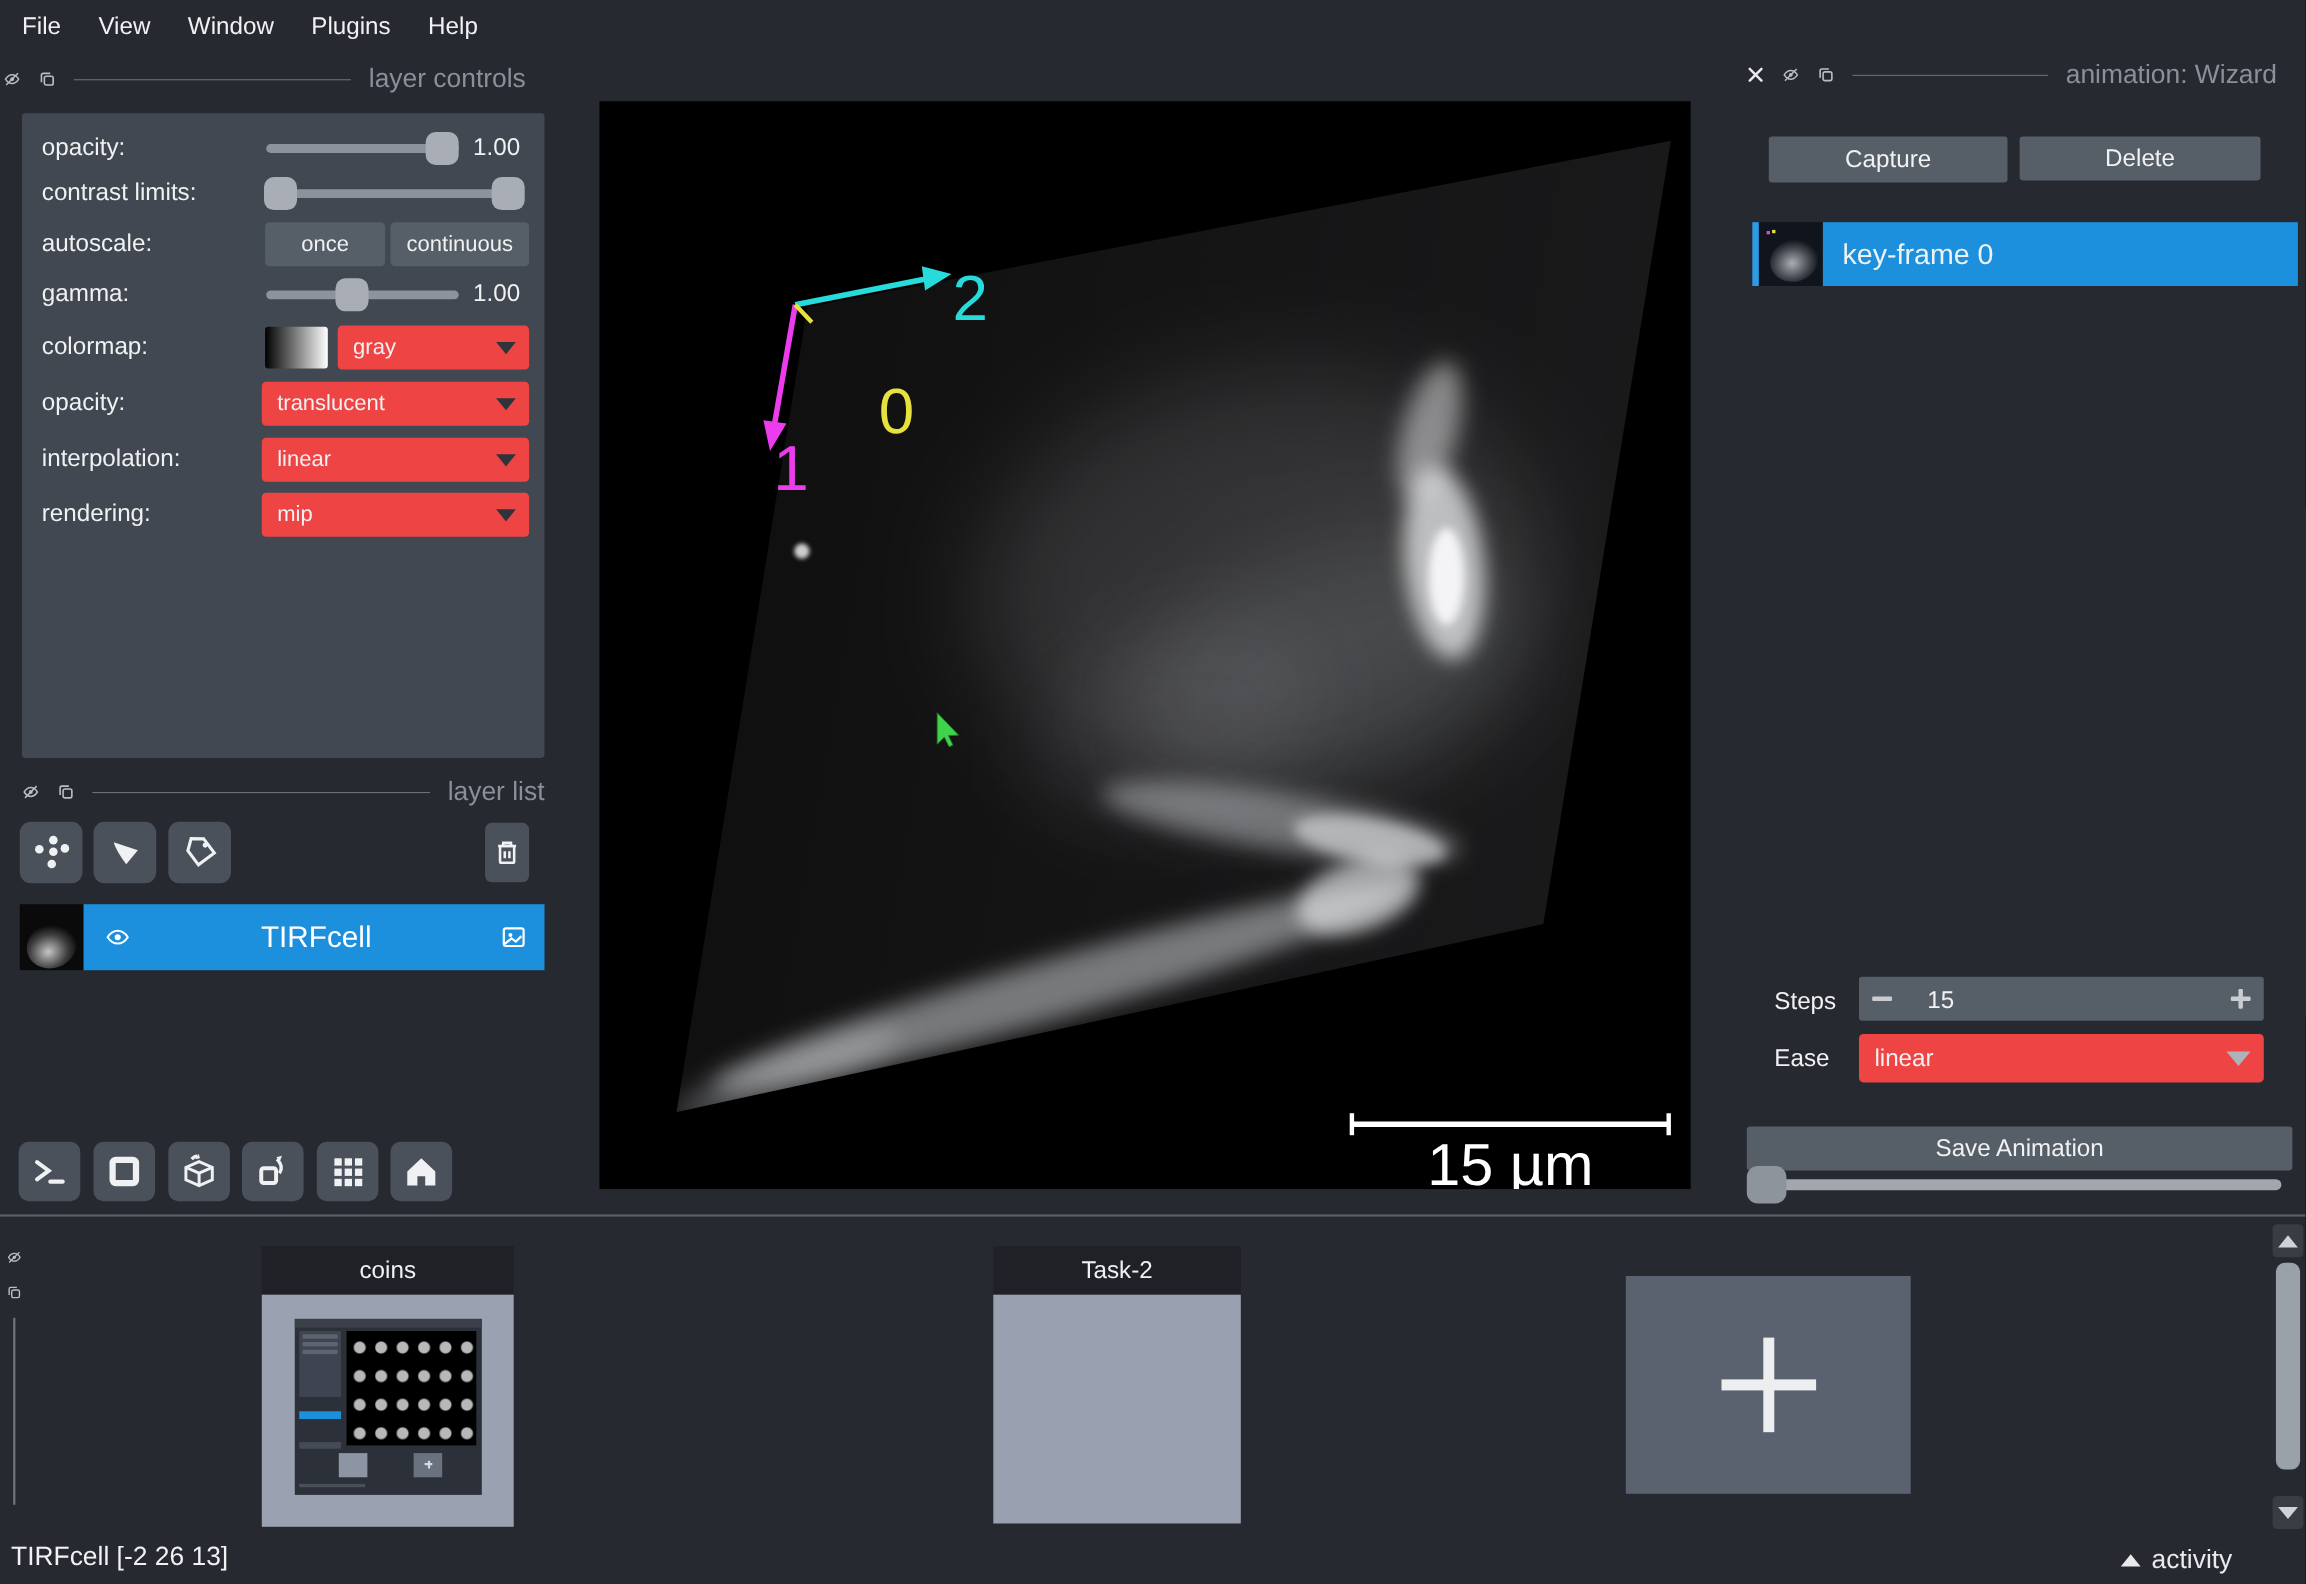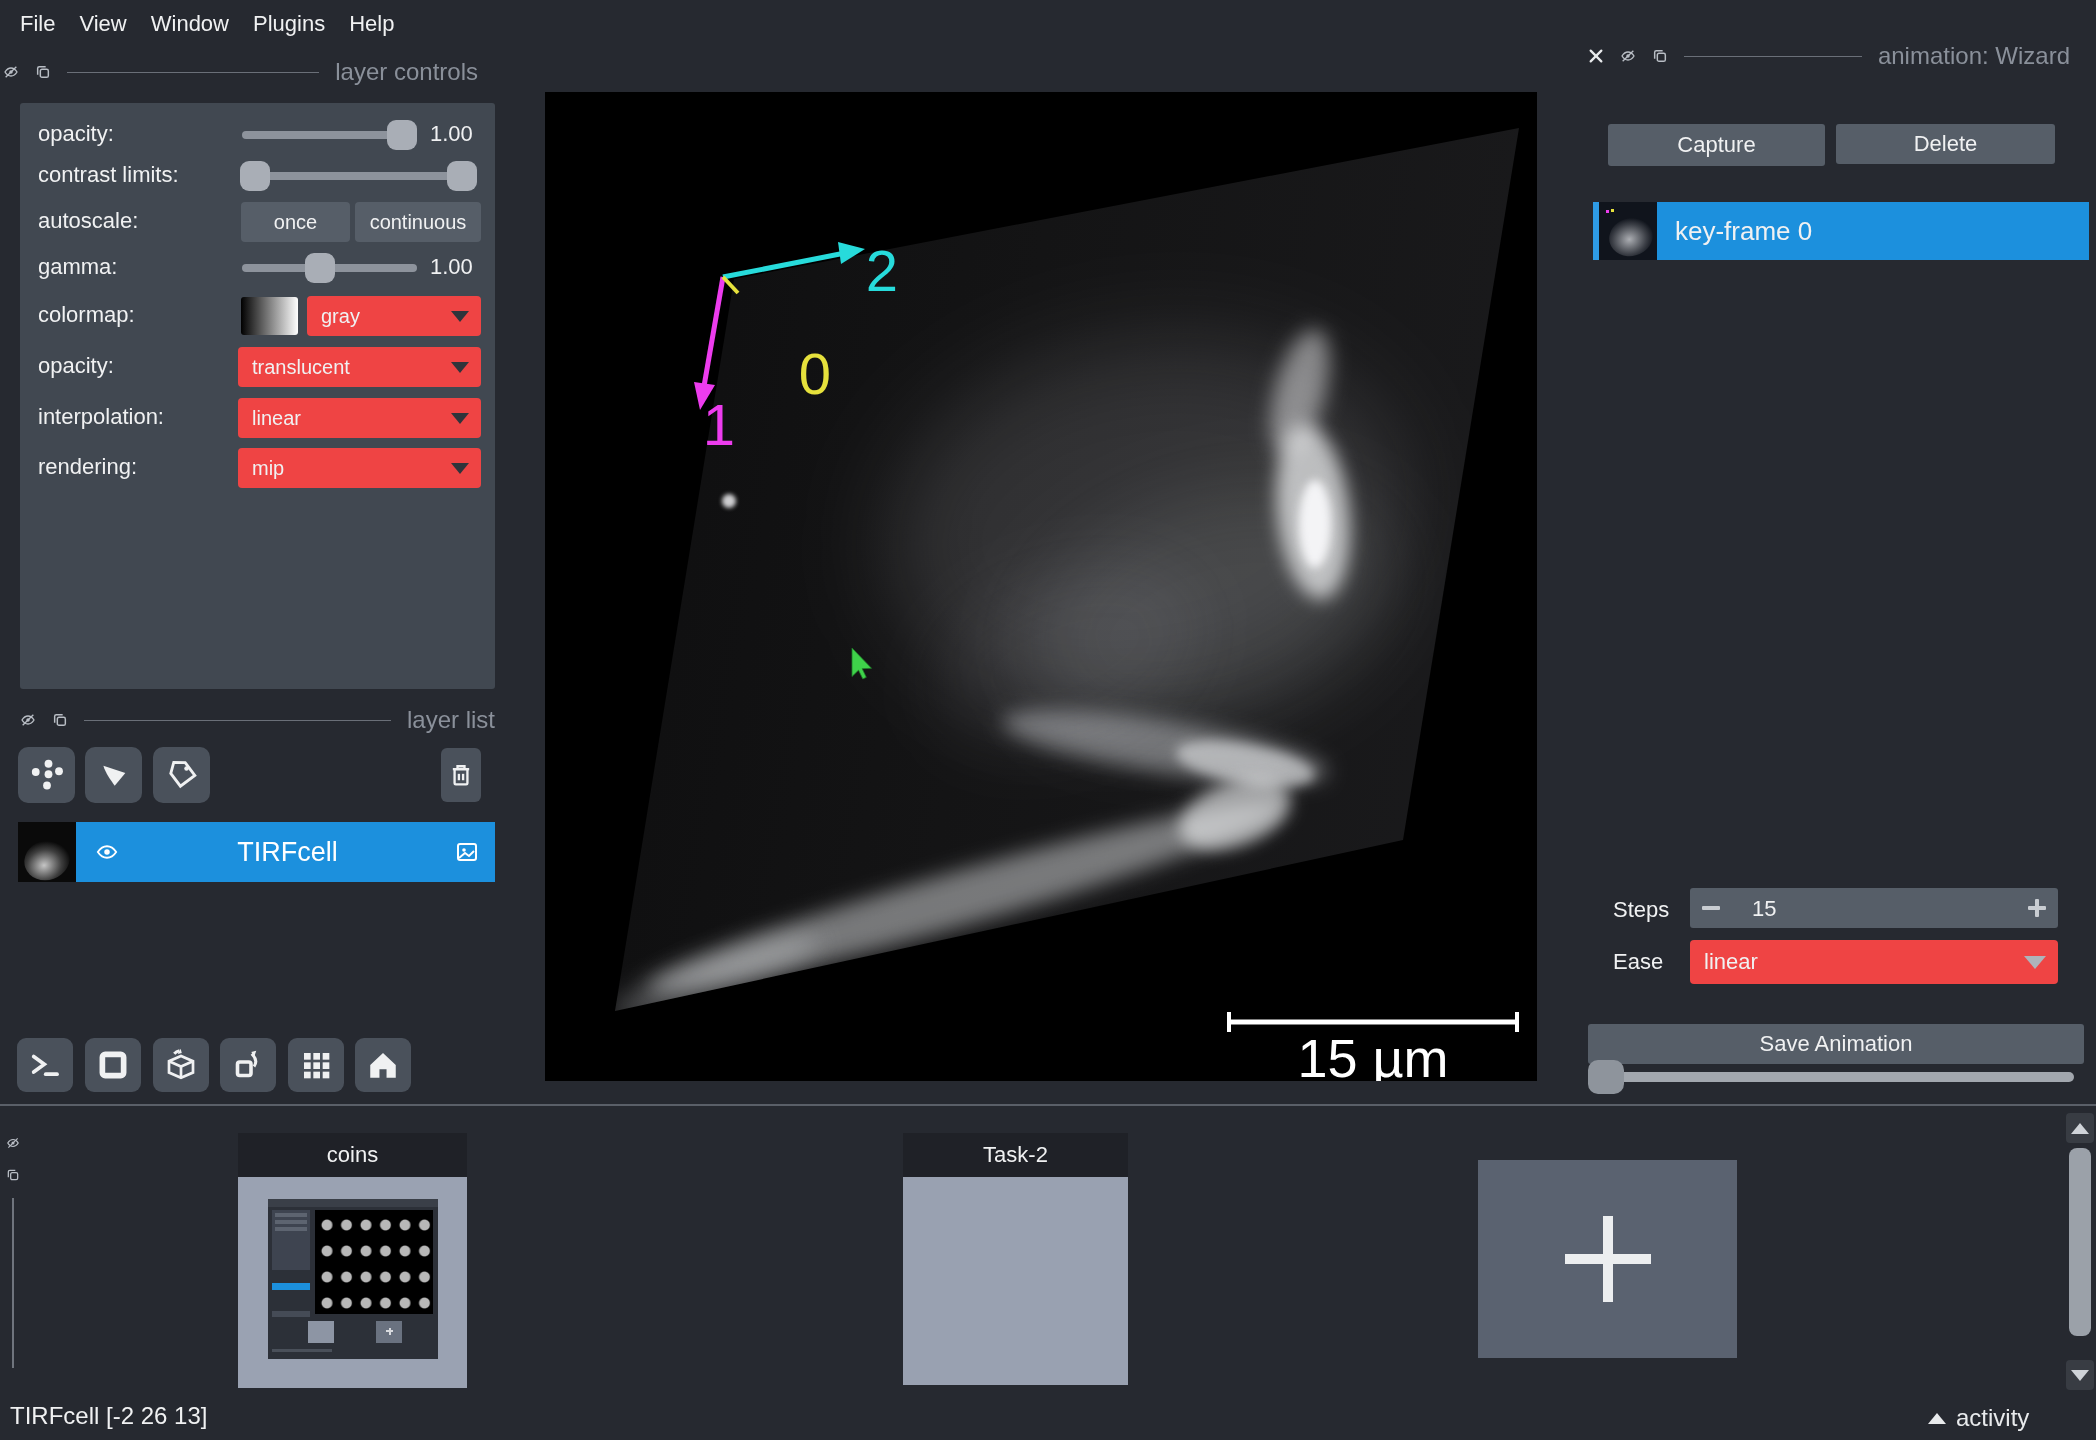--- a/index.html
+++ b/index.html
@@ -1,20 +1,20 @@
 <!DOCTYPE html>
 <html><head>
 <meta charset="utf-8">
 <style>
   html,body{margin:0;padding:0;background:#16181d;}
   .root{position:relative;width:2096px;height:1440px;background:#262930;overflow:hidden;
         font-family:"Liberation Sans",sans-serif;color:#f0f1f2;}
   .abs{position:absolute;}
   
-  .menubar{left:0;top:0;width:100%;height:48px;display:flex;align-items:center;gap:24px;
+  .menubar{left:0;top:0;width:100%;height:48px;display:flex;align-items:center;gap:34px;
            padding-left:20px;box-sizing:border-box;font-size:22px;}
   .menu-item{cursor:default;}
   
   .dock-header{display:flex;align-items:center;gap:16px;height:32px;}
   .dock-header .hline{flex:1;height:1px;background:#6a6f78;}
   .dock-title{font-size:24px;color:#8a909a;white-space:nowrap;}
   .micon{width:16px;height:16px;flex:0 0 auto;}
   
   .lc-box{left:20px;top:103px;width:475px;height:586px;background:#414851;border-radius:3px;}
   .lc-row{position:absolute;left:0;width:100%;height:40px;}
@@ -324,21 +324,21 @@
 
       <line x1="683" y1="930" x2="973" y2="930" stroke="#fff" stroke-width="5"></line>
       <line x1="684" y1="920" x2="684" y2="940" stroke="#fff" stroke-width="4"></line>
       <line x1="972" y1="920" x2="972" y2="940" stroke="#fff" stroke-width="4"></line>
       <text x="828" y="985" font-size="54" fill="#fff" text-anchor="middle">15 µm</text>
 
       <polygon points="307,556 307,584.5 313.5,578.2 317.8,586.9 321.3,585.3 317.2,576.7 326.5,576.3" fill="#3fd24a" stroke="#1f7a28" stroke-width="0.8"></polygon>
     </svg>
   </div>
 
-  <div class="abs dock-header" style="left:1588px;top:40px;width:482px;">
+  <div class="abs dock-header" style="left:1588px;top:52px;width:482px;">
     <span class="micon">
       <svg viewBox="0 0 24 24" width="16" height="16" stroke="#e8eaec" stroke-width="3.4" stroke-linecap="round">
           <line x1="4" y1="4" x2="20" y2="20"></line>
           <line x1="20" y1="4" x2="4" y2="20"></line>
         </svg>
     </span>
     <span class="micon">
       <svg viewBox="0 0 24 24" width="16" height="16">
           <path d="M3 12c2.5-4 6-6 9-6s6.5 2 9 6c-2.5 4-6 6-9 6s-6.5-2-9-6z" fill="none" stroke="#b9bec5" stroke-width="2"></path>
           <circle cx="12" cy="12" r="2.6" fill="#b9bec5"></circle>

